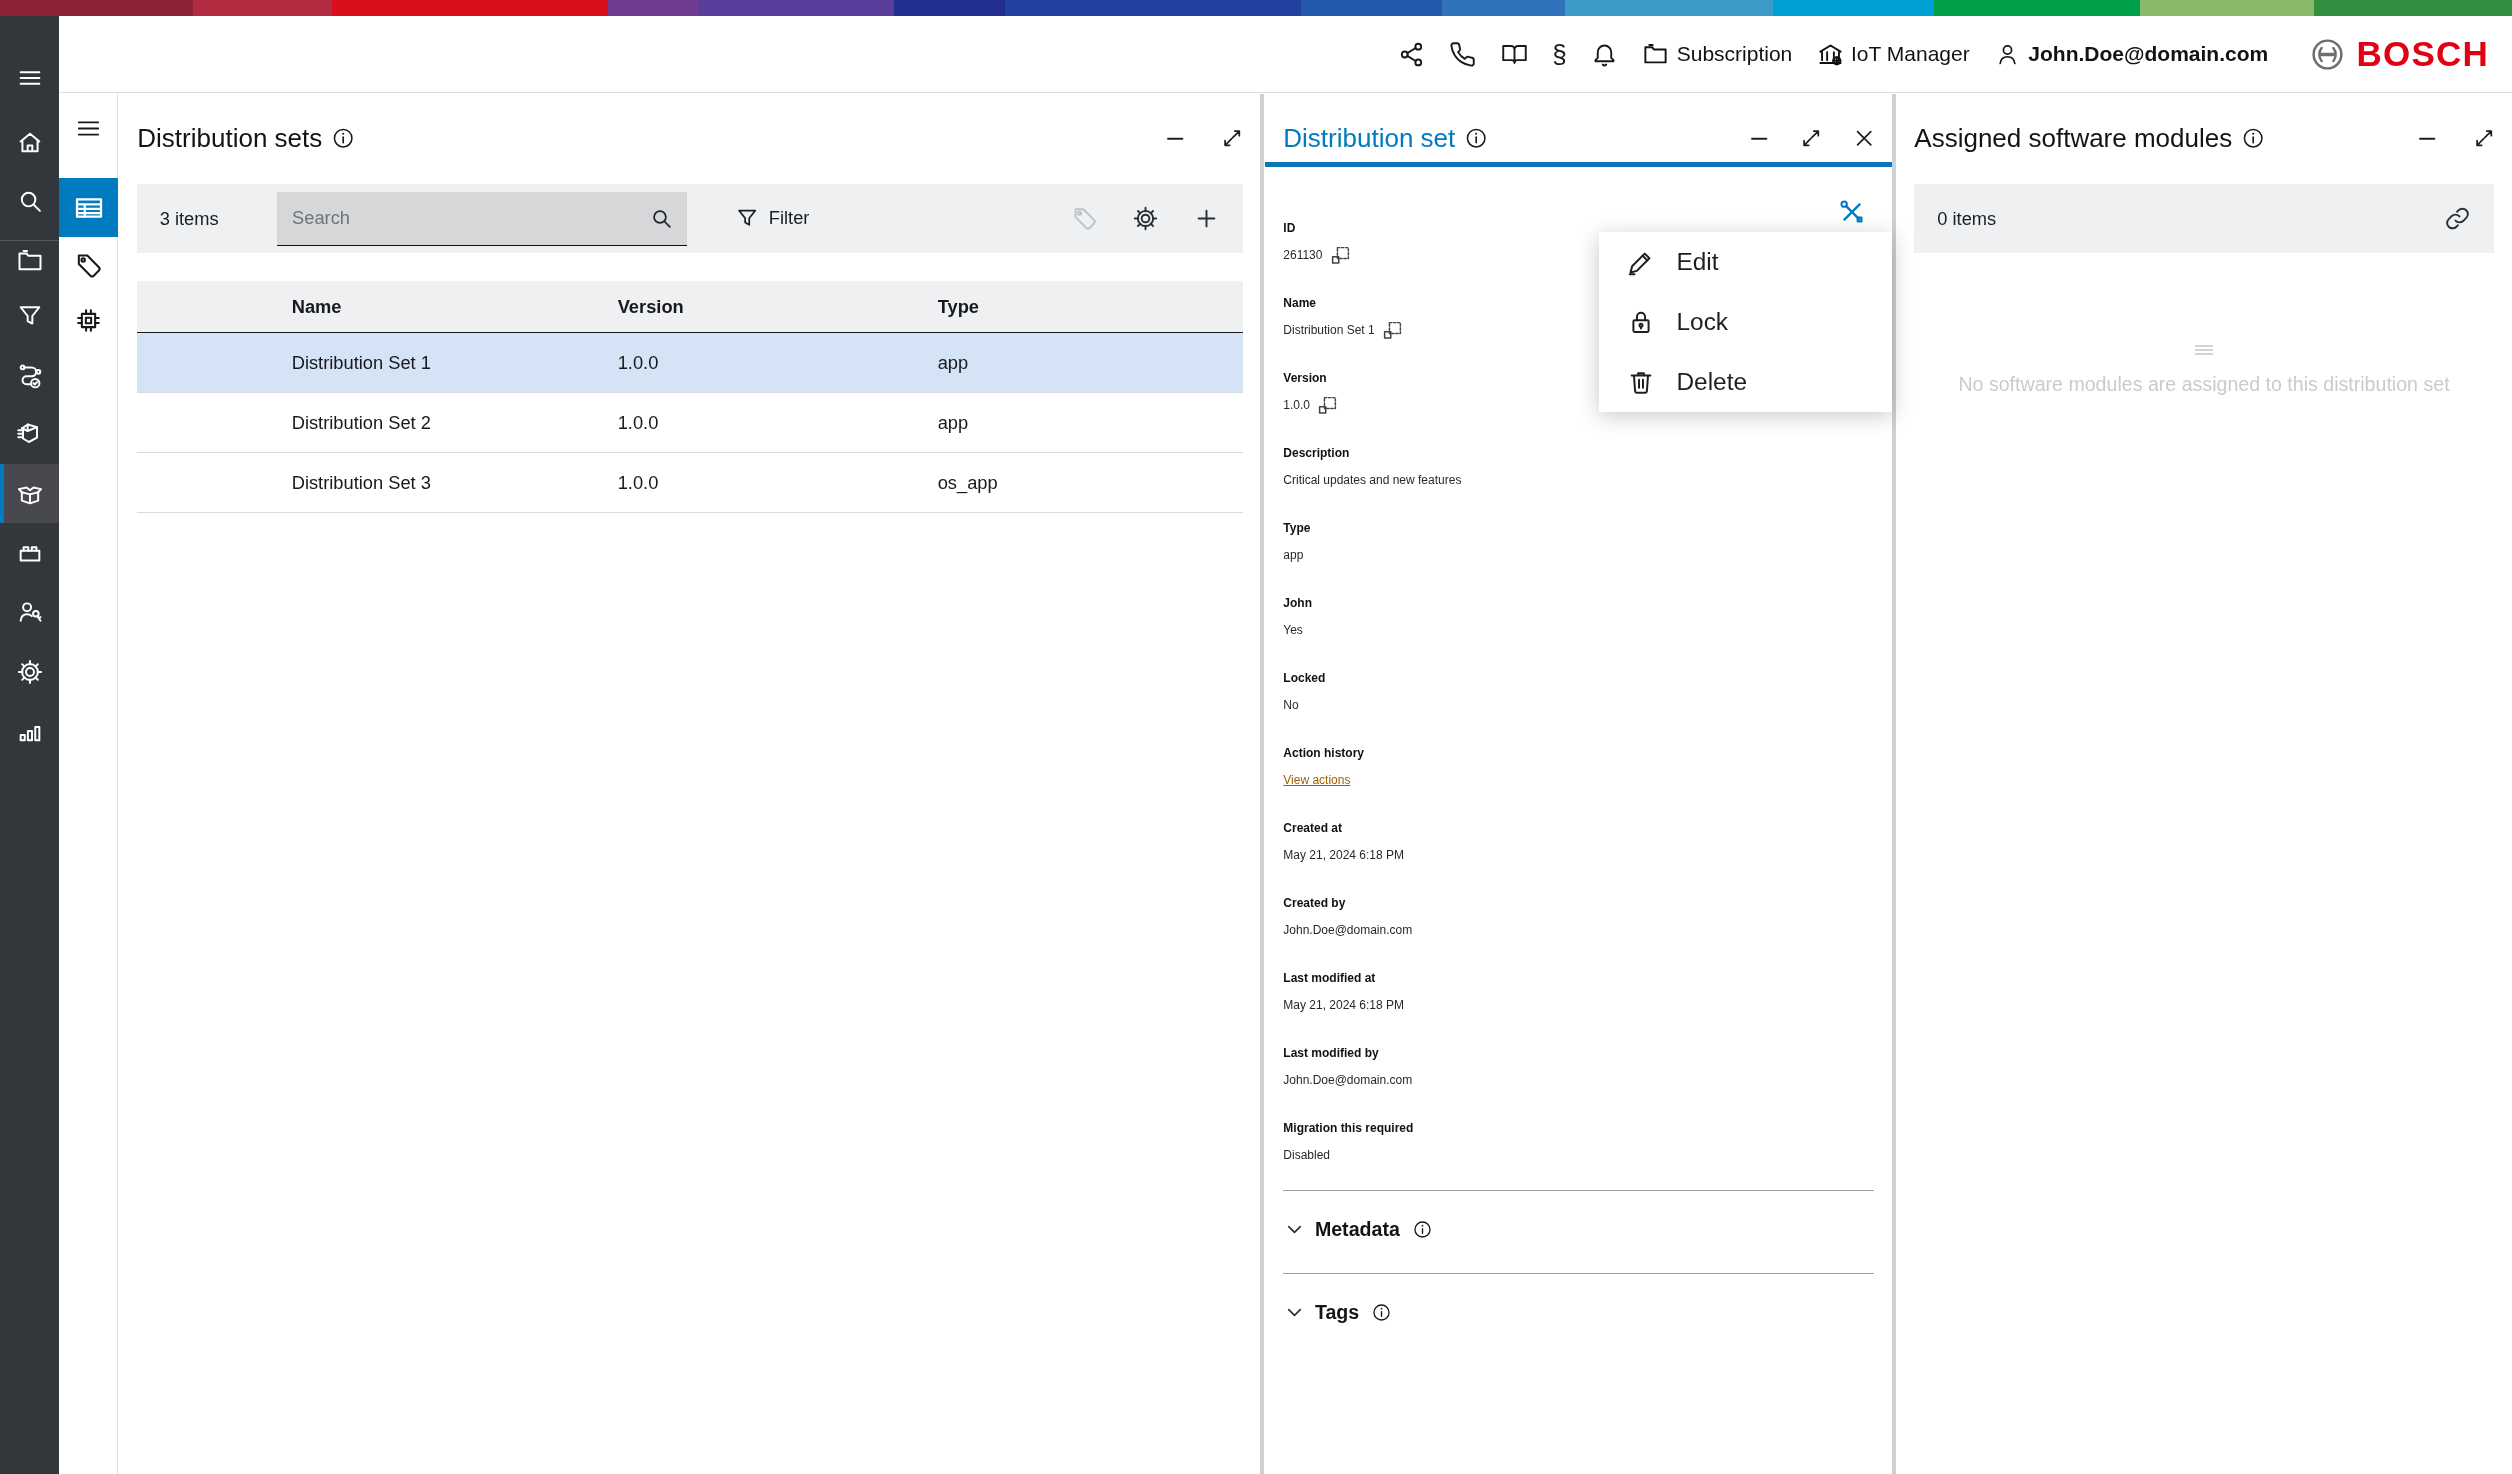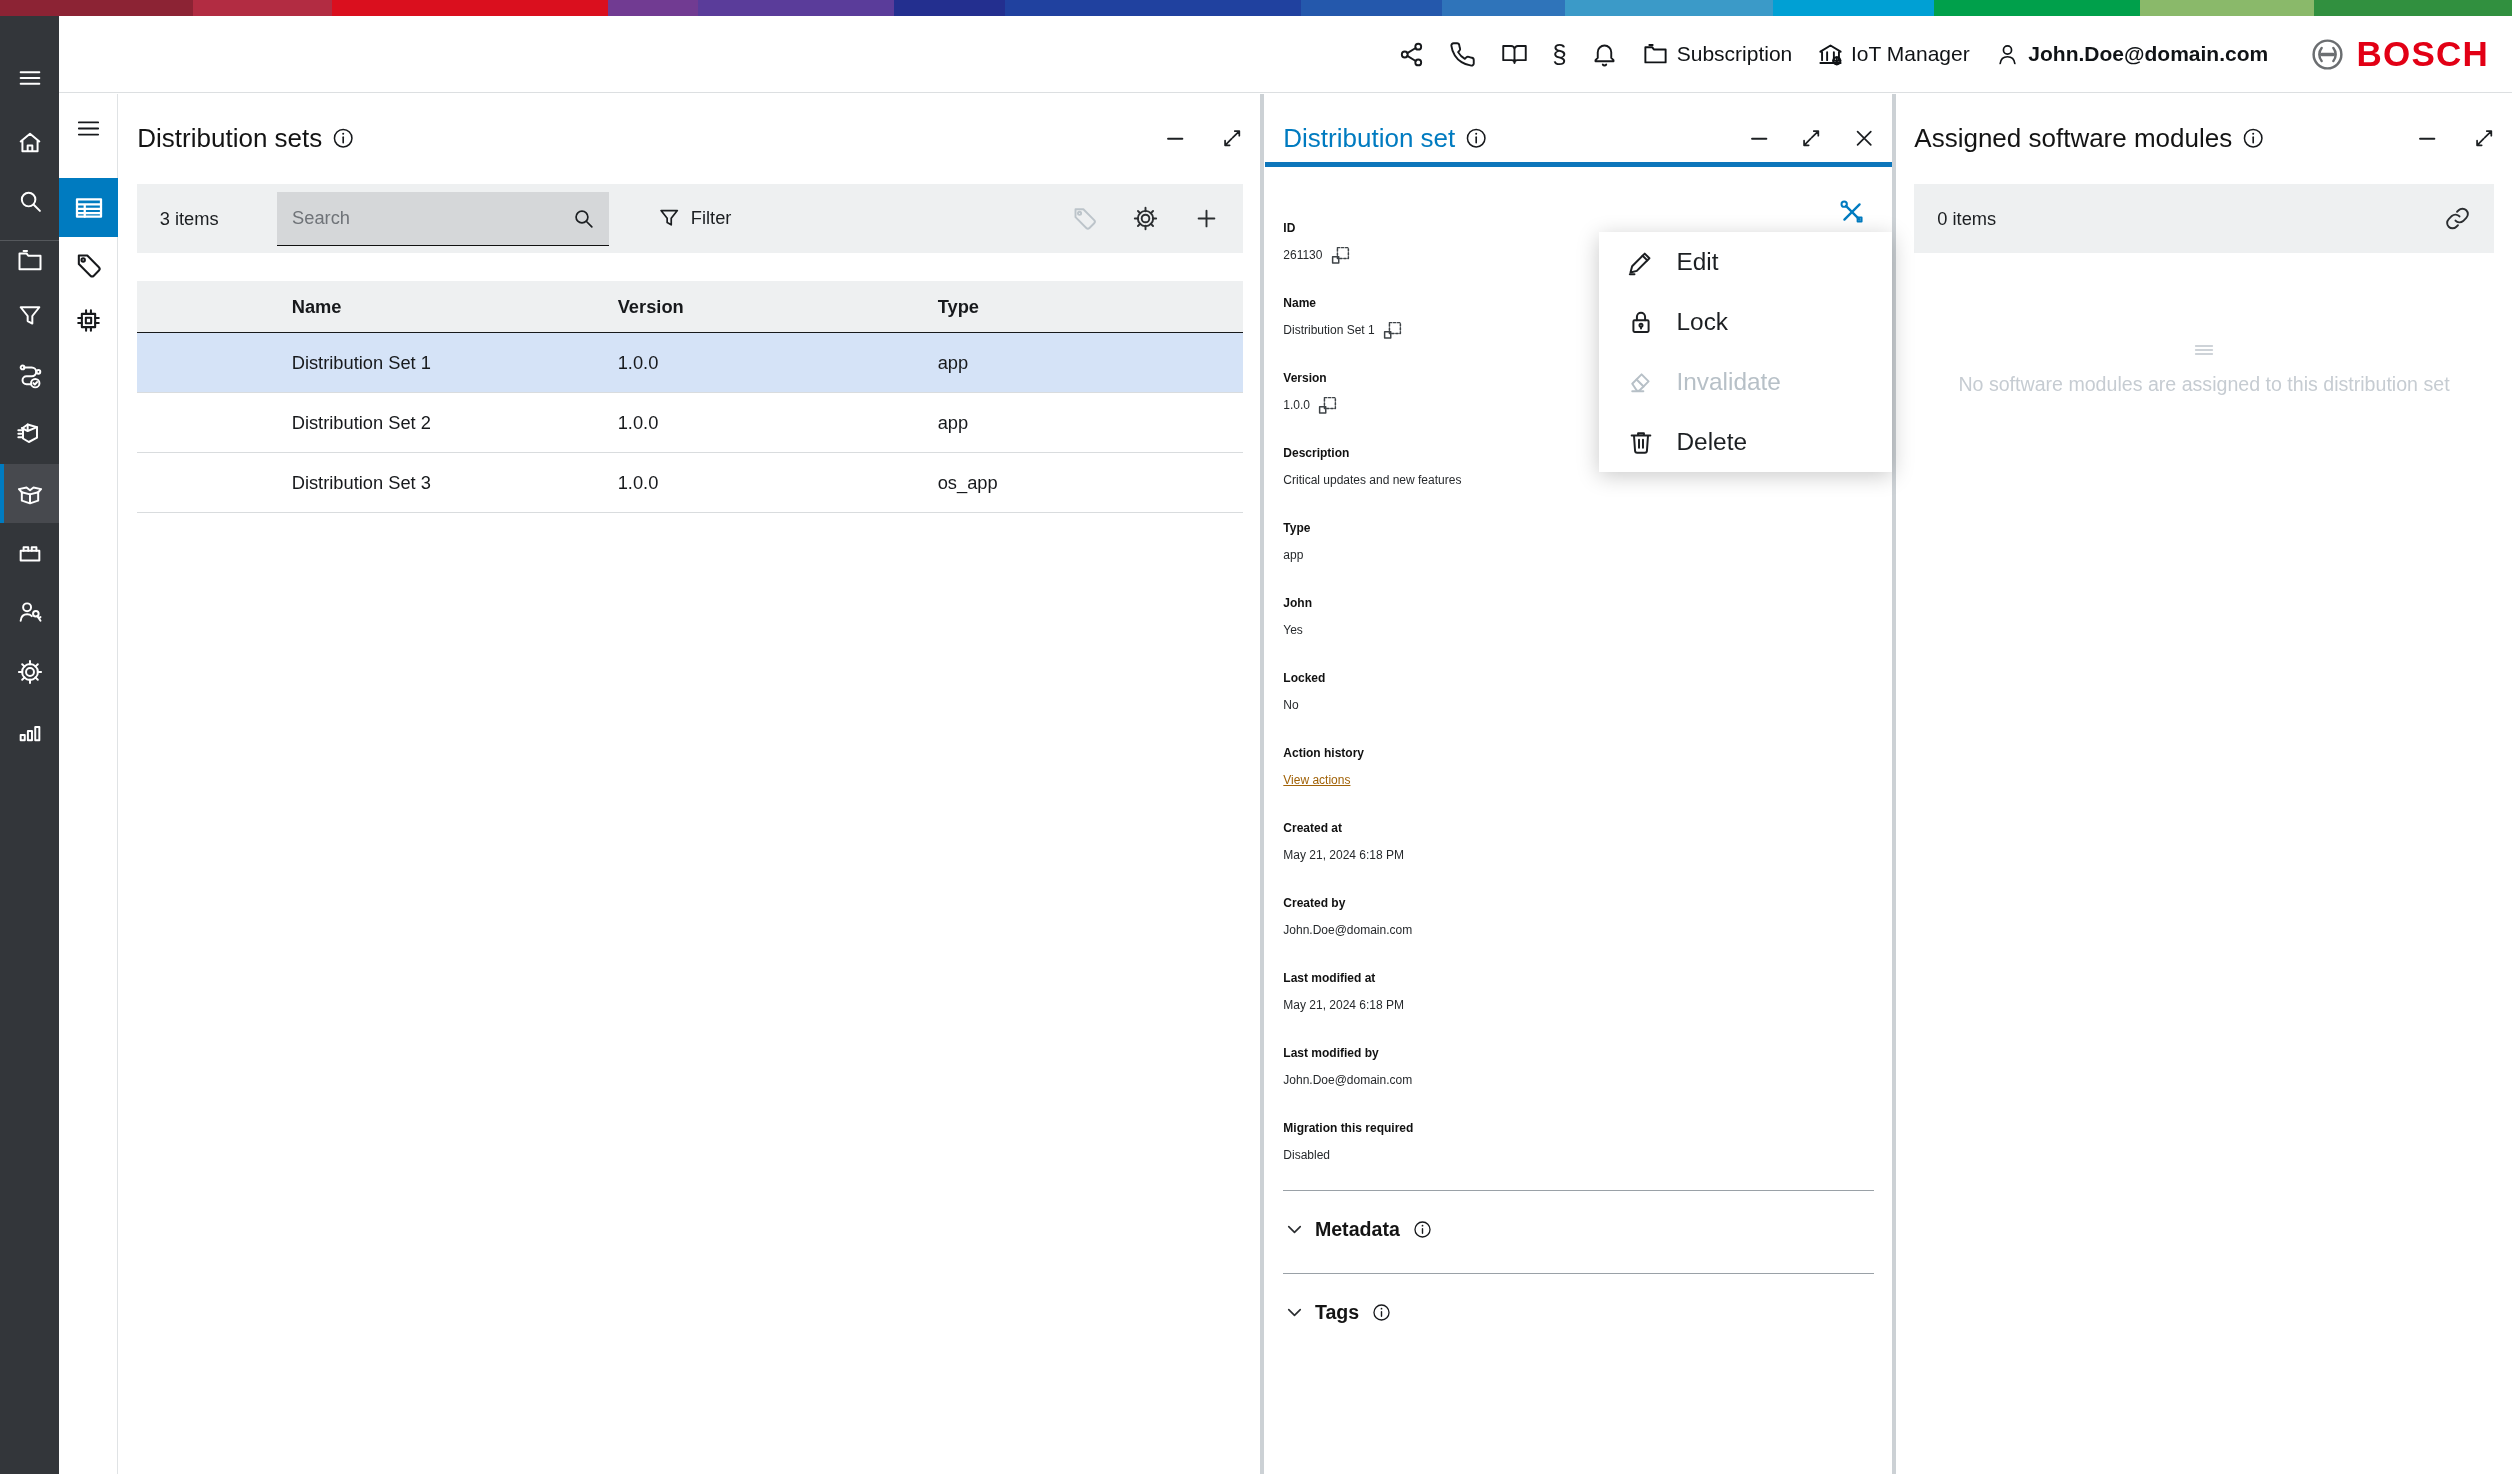--- a/index.html
+++ b/index.html
@@ -43,21 +43,21 @@
   .panel-header{display:flex;align-items:center;height:64px;padding:12.2px 16px 0 18.3px;box-sizing:content-box;}
   .panel-title{font-size:26px;font-weight:500;color:#141414;white-space:nowrap;}
   .panel-title.blue{color:#007bc0;}
   .info-ic{margin-left:8.6px;color:#17191c;}
   .win-icons{margin-left:auto;display:flex;align-items:center;gap:32px;color:#1d2023;}
   .win-icons .wbtn{cursor:pointer;}
   .active-line{position:absolute;left:0;top:68px;width:100%;height:4.9px;background:#0d76bb;}
   
   .toolbar{position:absolute;left:17.7px;right:17px;top:90px;height:69px;background:#eef0f1;
            display:flex;align-items:center;padding:0 23px;box-sizing:border-box;font-size:18.3px;color:#1b1e21;}
-  .search-box{margin-left:58px;width:332px;height:54px;background:#d5d7d9;border-bottom:1.8px solid #111;
+  .search-box{margin-left:58px;width:410px;height:54px;background:#d5d7d9;border-bottom:1.8px solid #111;
               display:flex;align-items:center;padding:0 13.4px;box-sizing:border-box;gap:7.3px;}
   .search-box input{flex:1;background:transparent;border:none;outline:none;font-family:inherit;font-size:18.3px;color:#2a2e31;min-width:0;}
   .search-box input::placeholder{color:#6f7378;}
   .filter-group{display:flex;align-items:center;gap:9.8px;margin-left:48px;cursor:pointer;}
   .tb-actions{margin-left:auto;display:flex;align-items:center;gap:34px;color:#2b2e31;}
   .dis{color:#bcc4ca;}
   
   #ds-table{position:absolute;left:17.7px;right:17px;top:187px;font-size:18.3px;}
   .trow{display:grid;grid-template-columns:155px 326px 320px 1fr;align-items:center;height:59px;border-bottom:1.2px solid #d9dcde;cursor:pointer;}
   .trow.thead{height:51px;background:#eef0f1;border-bottom:1.8px solid #17191b;font-weight:bold;cursor:default;}
@@ -702,26 +702,20 @@
           <use href="#i-pencil"></use>
         </svg>
       <span>Edit</span>
     </div>
     <div class="menu-item">
       <svg class="ic s46" viewBox="0 0 46 46" width="28" height="28">
           <use href="#i-lock"></use>
         </svg>
       <span>Lock</span>
     </div>
-    <div class="menu-item disabled">
-      <svg class="ic s46" viewBox="0 0 46 46" width="28" height="28">
-          <use href="#i-eraser"></use>
-        </svg>
-      <span>Invalidate</span>
-    </div>
     <div class="menu-item">
       <svg class="ic s46" viewBox="0 0 46 46" width="28" height="28">
           <use href="#i-trash"></use>
         </svg>
       <span>Delete</span>
     </div>
   </div>
 
 </div>
 

